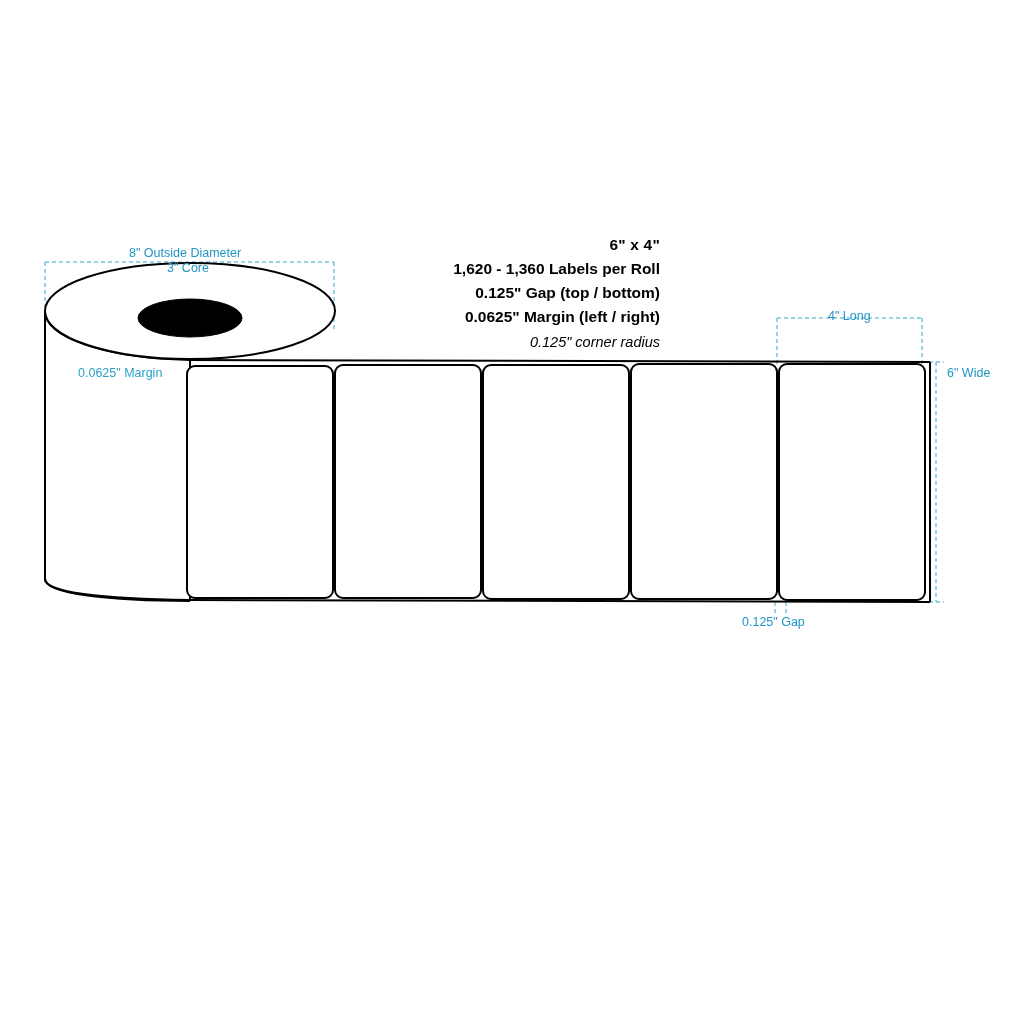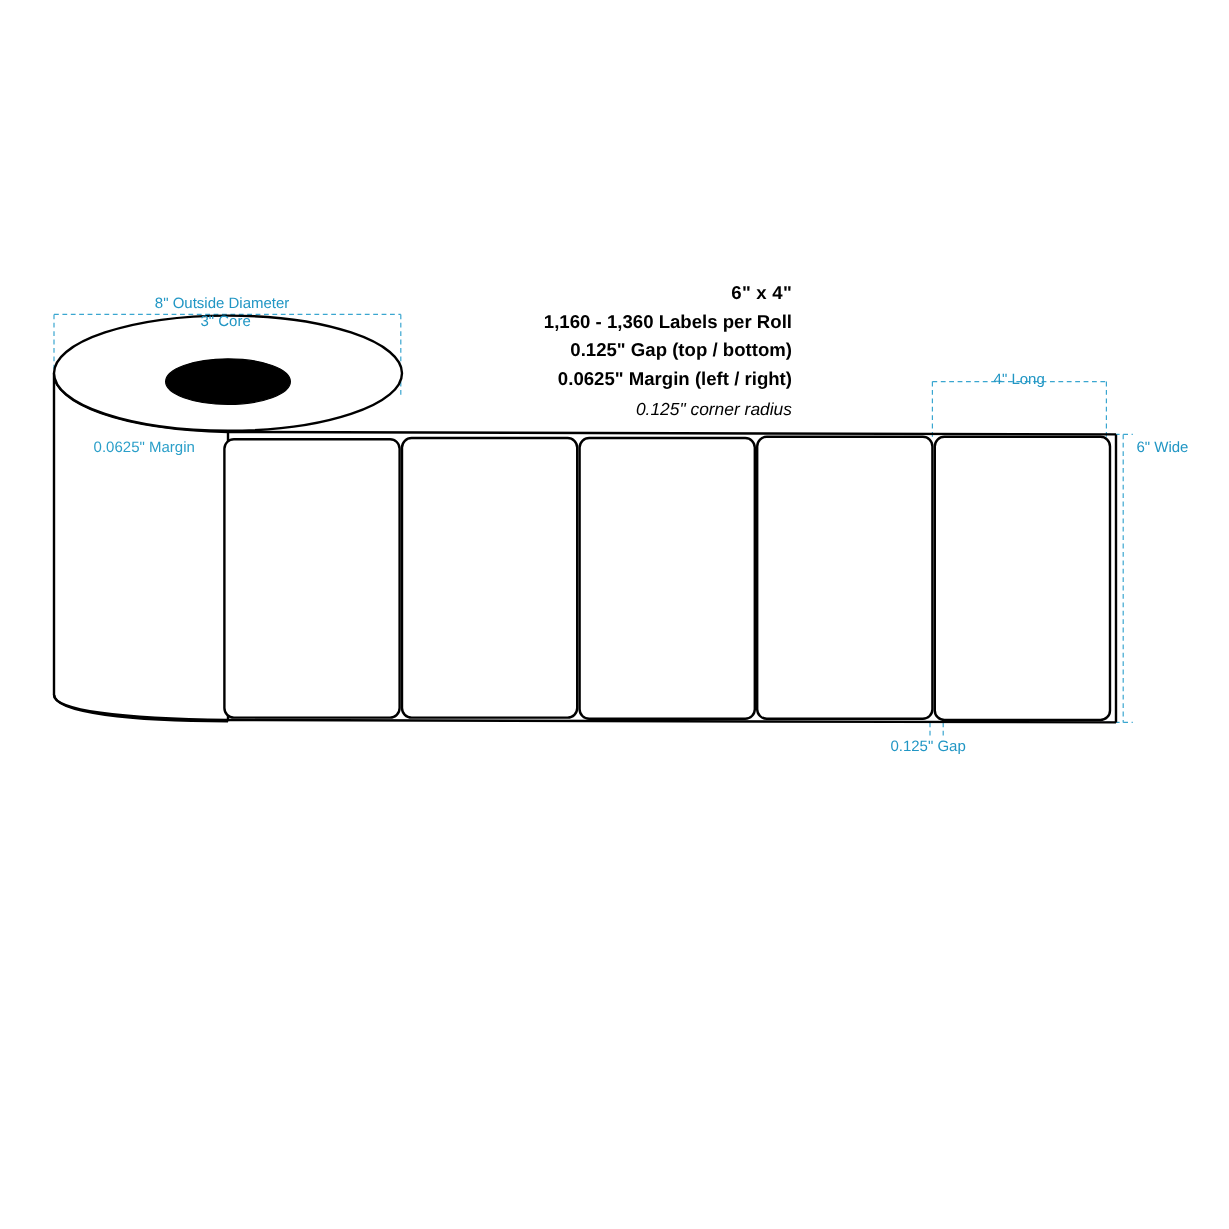--- a/index.html
+++ b/index.html
@@ -120,21 +120,21 @@
       <rect x="335" y="365" width="146" height="233" rx="8" ry="8"></rect>
       <rect x="483" y="365" width="146" height="234" rx="8" ry="8"></rect>
       <rect x="631" y="364" width="146" height="235" rx="8" ry="8"></rect>
       <rect x="779" y="364" width="146" height="236" rx="8" ry="8"></rect>
     </g>
 
   </svg>
 
   <div class="spec-block">
     <div class="spec-line size">6" x 4"</div>
-    <div class="spec-line">1,160 - 1,360 Labels per Roll</div>
+    <div class="spec-line">1,620 - 1,360 Labels per Roll</div>
     <div class="spec-line">0.125" Gap (top / bottom)</div>
     <div class="spec-line">0.0625" Margin (left / right)</div>
     <div class="spec-line radius">0.125" corner radius</div>
   </div>
 
   <div class="dim dim-od">8" Outside Diameter</div>
   <div class="dim dim-core">3" Core</div>
   <div class="dim dim-margin-left">0.0625" Margin</div>
   <div class="dim dim-long">4" Long</div>
   <div class="dim dim-wide">6" Wide</div>

